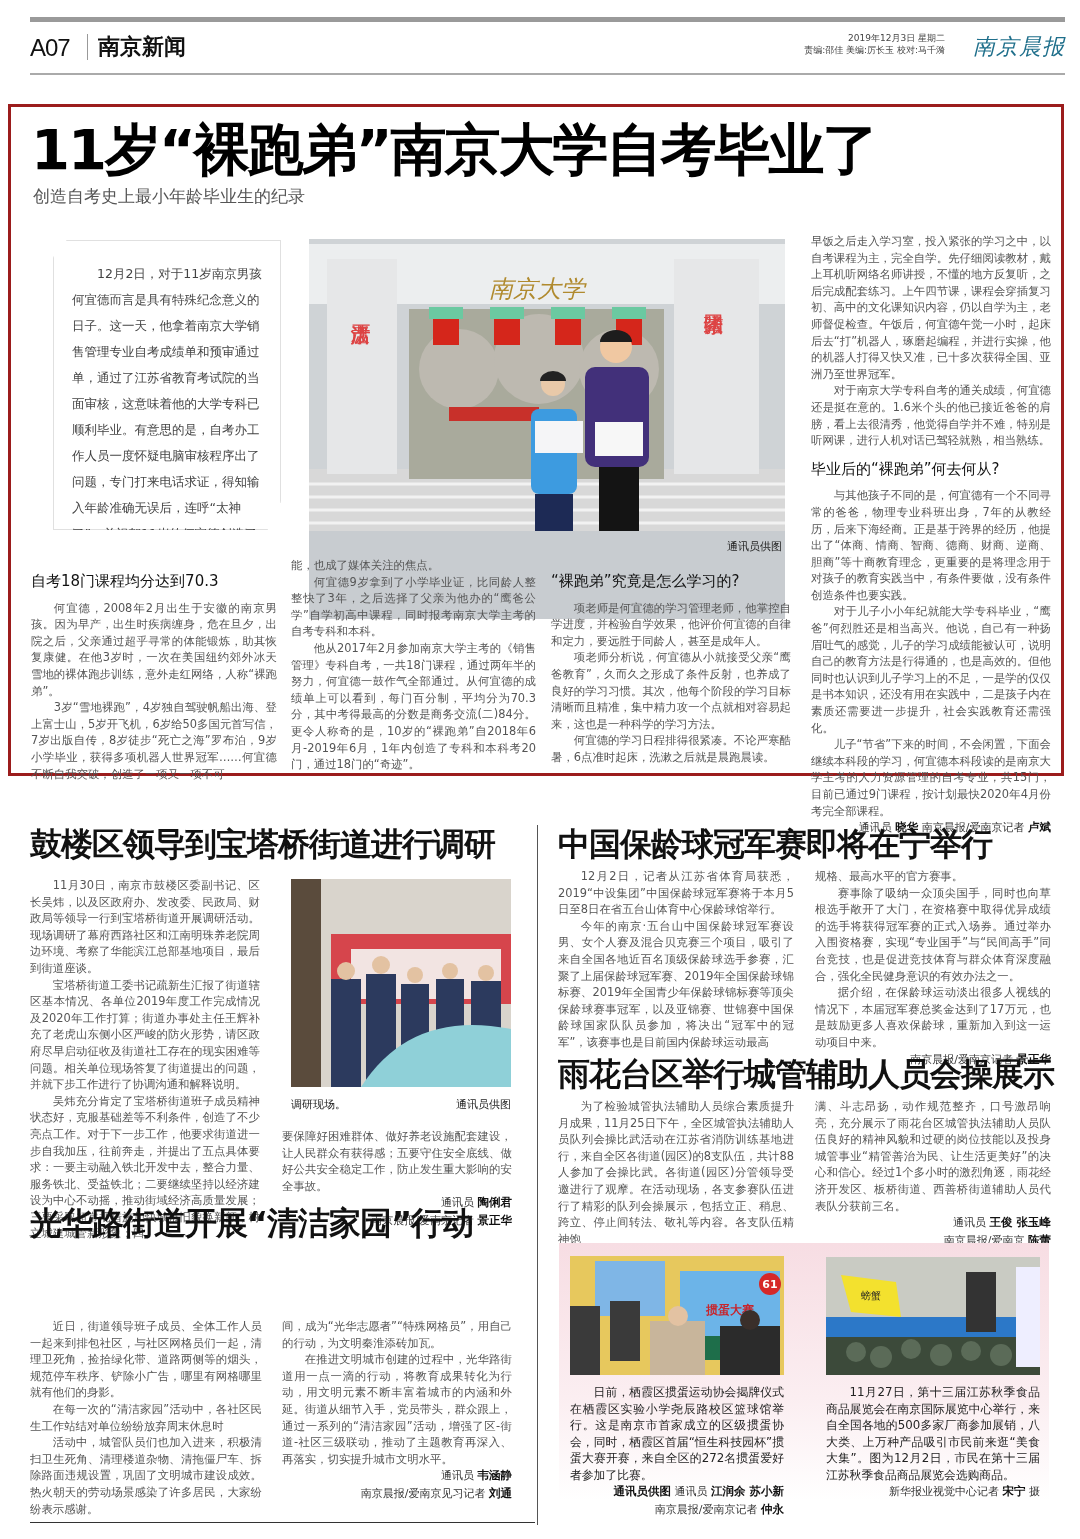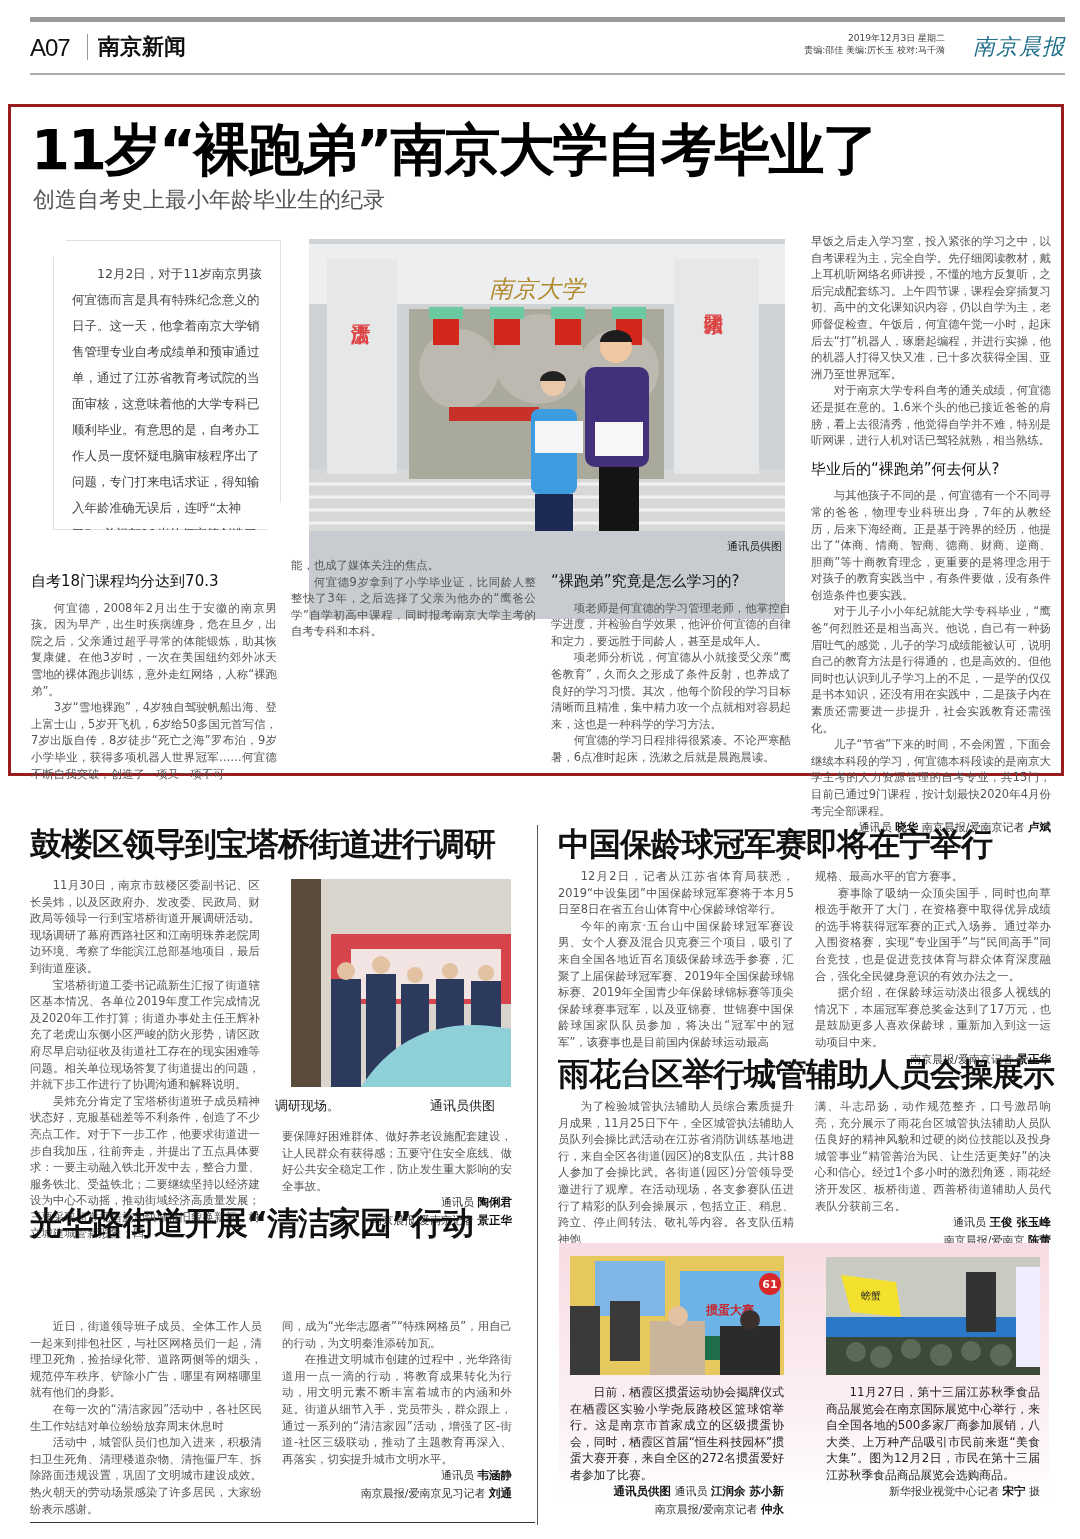--- a/index.html
+++ b/index.html
@@ -8,21 +8,21 @@
   .header { position: absolute; left: 30px; top: 28px; width: 1035px; height: 42px; }
   .page-no { position: absolute; left: 0; top: 6px; font-family: "Liberation Sans", sans-serif; font-size: 24px; color: #111; letter-spacing: -1px; }
   .hdr-sep { position: absolute; left: 57px; top: 6px; width: 1px; height: 26px; background: #999; }
   .section-name { position: absolute; left: 68px; top: 4px; font-size: 22px; font-weight: bold; color: #111; }
   .meta { position: absolute; right: 120px; top: 4px; text-align: right; font-size: 9px; color: #444; line-height: 12px; }
   .masthead { position: absolute; right: 0; top: 4px; font-family: "DejaVu Serif", serif; font-size: 22px; color: #1f6f8b; font-style: italic; letter-spacing: 1px; }
   .hdr-rule { position: absolute; left: 30px; top: 73px; width: 1035px; height: 2px; background: #aaa; }
 
   .feature { position: absolute; left: 8px; top: 104px; width: 1056px; height: 672px; border: 3px solid #9b1c1c; }
   .headline { position: absolute; left: 20px; top: 6px; font-size: 56px; font-weight: bold; color: #000; letter-spacing: -2px; font-family: "DejaVu Sans", sans-serif; }
-  .subhead { position: absolute; left: 22px; top: 78px; font-size: 22px; color: #555; font-weight: normal; }
+  .subhead { position: absolute; left: 22px; top: 78px; font-size: 17px; color: #555; font-weight: normal; }
 
   .lede-box { position: absolute; left: 42px; top: 133px; width: 228px; height: 290px; background: #fff; box-shadow: 2px 3px 6px rgba(0,0,0,0.35); border: 1px solid #e0e0e0; padding: 20px 16px 10px 18px; font-size: 12.5px; line-height: 26px; color: #444; text-indent: 2em; clip-path: polygon(6% 0, 100% 0, 100% 90%, 94% 100%, 0 100%, 0 6%); }
 
   .photo-main { position: absolute; left: 298px; top: 132px; width: 476px; height: 380px; overflow: hidden; background: #c8ccd0; }
   .photo-caption { position: absolute; left: 716px; top: 432px; font-size: 11px; color: #222; }
 
   .col { position: absolute; font-size: 11.4px; line-height: 16.6px; color: #555; text-align: justify; }
   .col p { text-indent: 2em; }
   .col .noindent { text-indent: 0; }
   .sub-h { font-size: 15px; color: #111; font-weight: normal; margin-bottom: 10px; }
@@ -113,20 +113,21 @@
 
   <div class="col" style="left:20px; top:466px; width:246px;">
     <div class="sub-h">自考18门课程均分达到70.3</div>
     <p>何宜德，2008年2月出生于安徽的南京男孩。因为早产，出生时疾病缠身，危在旦夕，出院之后，父亲通过超乎寻常的体能锻炼，助其恢复康健。在他3岁时，一次在美国纽约郊外冰天雪地的裸体跑步训练，意外走红网络，人称“裸跑弟”。</p>
     <p>3岁“雪地裸跑”，4岁独自驾驶帆船出海、登上富士山，5岁开飞机，6岁给50多国元首写信，7岁出版自传，8岁徒步“死亡之海”罗布泊，9岁小学毕业，获得多项机器人世界冠军……何宜德不断自我突破，创造了一项又一项不可</p>
   </div>
 
   <div class="col" style="left:280px; top:450px; width:245px;">
     <p class="noindent">能，也成了媒体关注的焦点。</p>
     <p>何宜德9岁拿到了小学毕业证，比同龄人整整快了3年，之后选择了父亲为他办的“鹰爸公学”自学初高中课程，同时报考南京大学主考的自考专科和本科。</p>
+    <p>他从2017年2月参加南京大学主考的《销售管理》专科自考，一共18门课程，通过两年半的努力，何宜德一鼓作气全部通过。从何宜德的成绩单上可以看到，每门百分制，平均分为70.3分，其中考得最高的分数是商务交流(二)84分。更令人称奇的是，10岁的“裸跑弟”自2018年6月-2019年6月，1年内创造了专科和本科考20门，通过18门的“奇迹”。</p>
   </div>
 
   <div class="col" style="left:540px; top:466px; width:240px;">
     <div class="sub-h">“裸跑弟”究竟是怎么学习的?</div>
     <p>项老师是何宜德的学习管理老师，他掌控自学进度，并检验自学效果，他评价何宜德的自律和定力，要远胜于同龄人，甚至是成年人。</p>
     <p>项老师分析说，何宜德从小就接受父亲“鹰爸教育”，久而久之形成了条件反射，也养成了良好的学习习惯。其次，他每个阶段的学习目标清晰而且精准，集中精力攻一个点就相对容易起来，这也是一种科学的学习方法。</p>
     <p>何宜德的学习日程排得很紧凑。不论严寒酷暑，6点准时起床，洗漱之后就是晨跑晨读。</p>
   </div>
 
   <div class="col" style="left:800px; top:126px; width:240px;">
@@ -167,21 +168,21 @@
     <g fill="#e3c2a2">
         <circle cx="55" cy="92" r="9"></circle>
         <circle cx="90" cy="86" r="9"></circle>
         <circle cx="124" cy="96" r="8"></circle>
         <circle cx="159" cy="92" r="8"></circle>
         <circle cx="195" cy="94" r="8"></circle>
       </g>
     <path d="M70 208 Q120 130 220 150 L220 208 Z" fill="#8fd0d8"></path>
   </svg>
 </div>
-<div style="position:absolute; left:275px; top:1097px; width:220px; font-size:13px; color:#222;">
+<div style="position:absolute; left:291px; top:1097px; width:220px; font-size:11px; color:#222;">
   <span>调研现场。</span>
   <span style="float:right;">通讯员供图</span>
 </div>
 <div class="col" style="left:282px; top:1128px; width:230px;">
   <p class="noindent">要保障好困难群体、做好养老设施配套建设，让人民群众有获得感；五要守住安全底线、做好公共安全稳定工作，防止发生重大影响的安全事故。</p>
   <div class="byline">
     <span>通讯员</span>
     <b>陶俐君</b>
   </div>
   <div class="byline">

